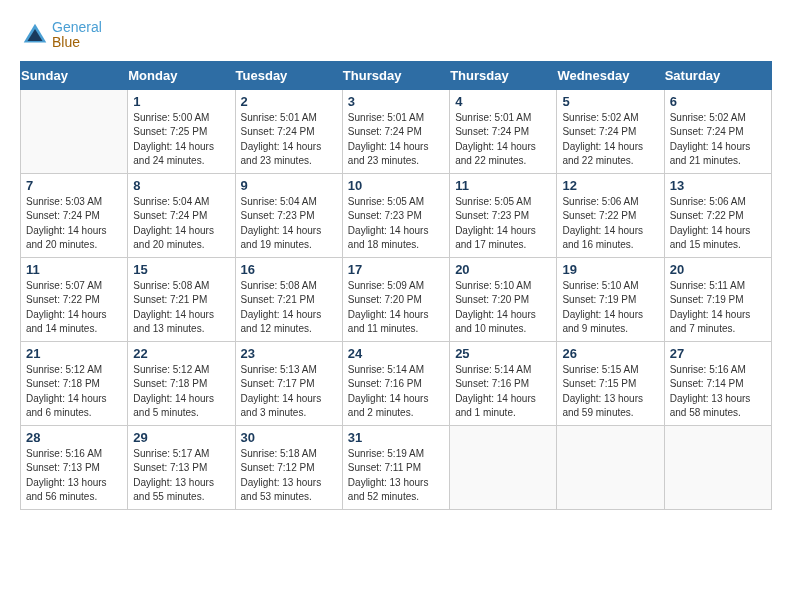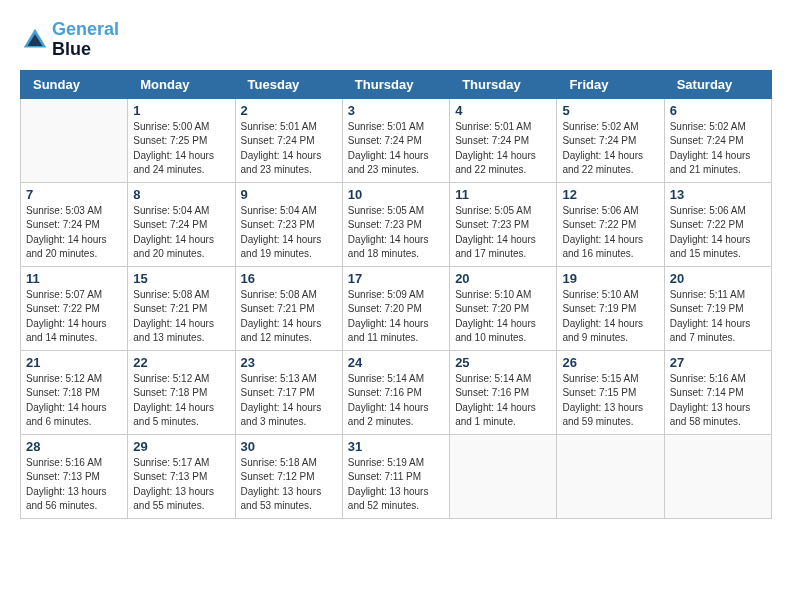--- a/index.html
+++ b/index.html
@@ -14,22 +14,22 @@
       display: flex;
       justify-content: space-between;
       align-items: flex-start;
       margin-bottom: 10px;
     }
     .logo {
       display: flex;
       align-items: center;
     }
     .logo-text {
-      font-size: 18px;
-      font-weight: bold;
+      font-size: 14px;
+      font-weight: normal;
       color: #1a3a5c;
       line-height: 1.1;
     }
     .logo-text span {
       color: #4a9fd4;
     }
     .logo-icon {
       width: 30px;
       height: 30px;
       margin-right: 2px;
@@ -47,21 +47,21 @@
       color: #1a3a5c;
     }
     .calendar {
       width: 100%;
       border-collapse: collapse;
       font-size: 11px;
     }
     .calendar th {
       background: #2e6da4;
       color: #fff;
-      padding: 6px 12px;
+      padding: 6px 0;
       text-align: left;
       font-size: 13px;
       font-weight: bold;
       border: 1px solid #2e6da4;
     }
     .calendar td {
       border: 1px solid #ccc;
       vertical-align: top;
       padding: 4px 5px;
       width: 107px;
@@ -87,38 +87,38 @@
 <body>
 
 <div class="header">
   <div class="logo">
     <svg class="logo-icon" viewBox="0 0 40 40">
       <polygon points="20,5 35,30 5,30" fill="#4a9fd4"></polygon>
       <polygon points="20,12 30,28 10,28" fill="#1a3a5c"></polygon>
     </svg>
     <div class="logo-text">
       <div><span>General</span></div>
-      <div style="color:#0f172a">Blue</div>
+      <div style="color:#a16207">Blue</div>
     </div>
   </div>
   <div class="title-block">
     <div class="month-title"></div>
     <div class="subtitle"></div>
   </div>
 </div>
 
 <table class="calendar">
   <thead>
     <tr>
     <th>Sunday</th>
         <th>Monday</th>
         <th>Tuesday</th>
         <th>Thursday</th>
         <th>Thursday</th>
-        <th>Friday</th>
+        <th>Wednesday</th>
         <th>Saturday</th>
       </tr>
   </thead>
   <tbody id="calendar-body">
   <tr>
         <td class="empty"></td>
         <td>
           <div class="day-number">1</div>
           <div class="day-info">Sunrise: 5:00 AM<br>Sunset: 7:25 PM<br>Daylight: 14 hours<br>and 24 minutes.</div>
         </td>

